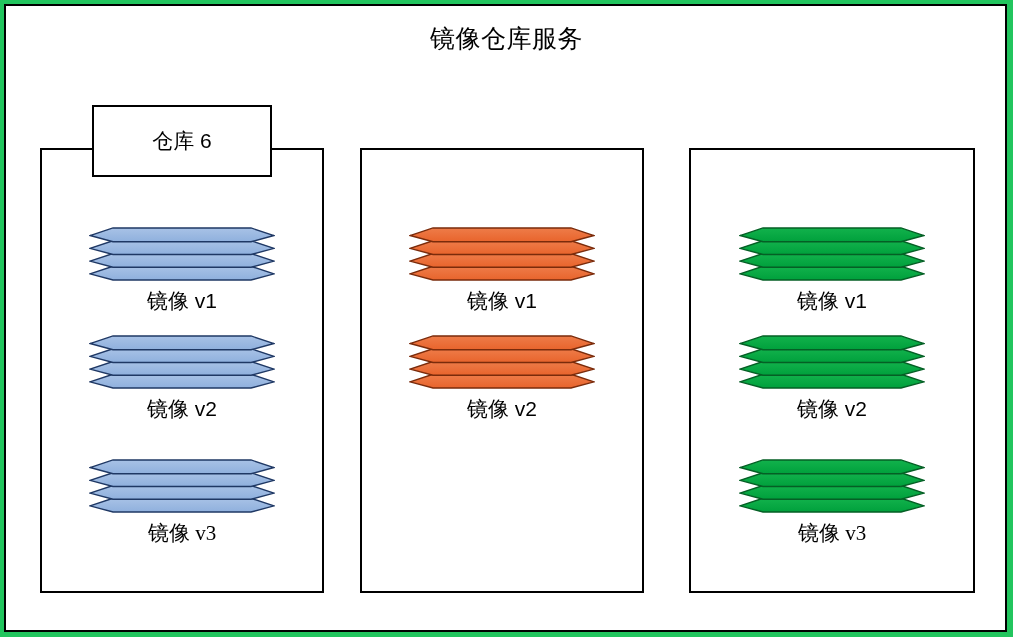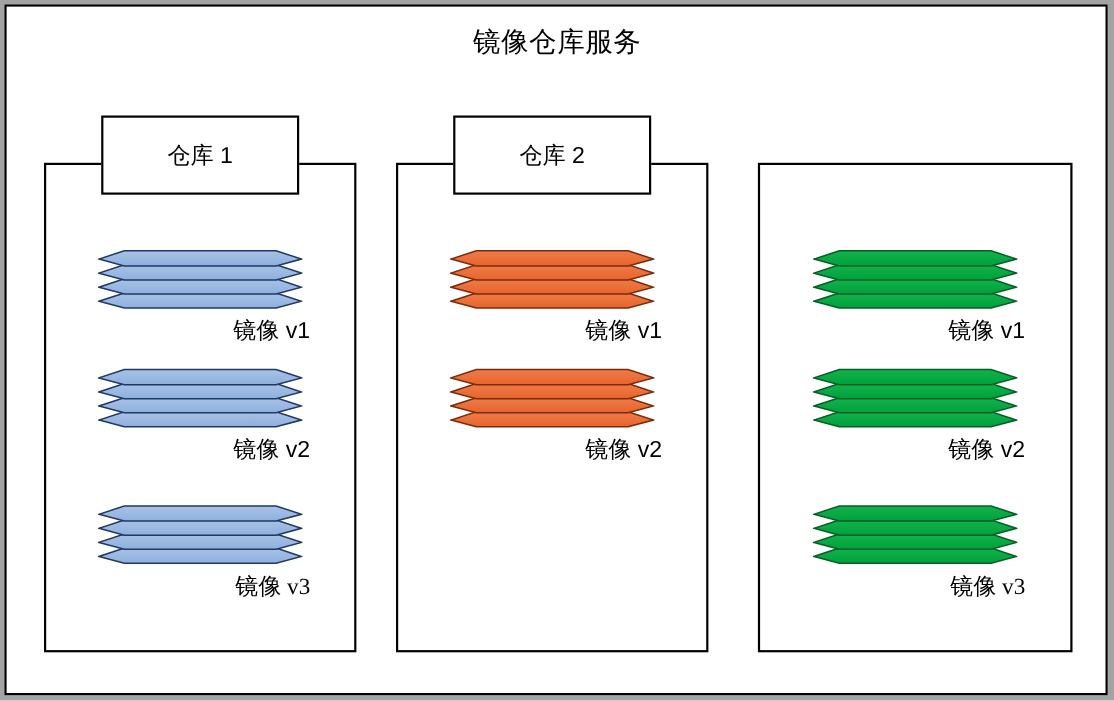--- a/index.html
+++ b/index.html
@@ -11,21 +11,21 @@
     width: 1013px;
     height: 637px;
     font-family: "Liberation Sans", "DejaVu Sans", sans-serif;
     overflow: hidden;
   }
 
   #canvas {
     position: relative;
     width: 1013px;
     height: 637px;
-    background: #a3a3a3;
+    background: #22c55e;
   }
 
   
   .outer-frame {
     position: absolute;
     left: 4px;
     top: 4px;
     width: 1003px;
     height: 628px;
     border: 2px solid #000000;
@@ -93,21 +93,21 @@
     top: 0;
     width: 100%;
     height: 100%;
     z-index: 2;
   }
   .image-item {
     position: absolute;
     left: 50%;
     transform: translateX(-50%);
     width: 200px;
-    text-align: right;
+    text-align: center;
   }
   .image-item.slot-0 { top: 78px; }
   .image-item.slot-1 { top: 186px; }
   .image-item.slot-2 { top: 310px; font-family: Liberation Serif, serif; }
 
   .stack-svg {
     display: block;
     margin: 0 auto;
     width: 186px;
     height: 56px;
@@ -171,21 +171,21 @@
               </linearGradient>
             </defs>
             <polygon points="24,41 162,41 185,48.7 162,55 24,55 1,48.7" fill="url(#grad-0-2)" stroke="#1F3864" stroke-width="1.4"></polygon>
             <polygon points="24,28 162,28 185,35.7 162,42 24,42 1,35.7" fill="url(#grad-0-2)" stroke="#1F3864" stroke-width="1.4"></polygon>
             <polygon points="24,15 162,15 185,22.700000000000003 162,29 24,29 1,22.700000000000003" fill="url(#grad-0-2)" stroke="#1F3864" stroke-width="1.4"></polygon>
             <polygon points="24,2 162,2 185,9.700000000000001 162,16 24,16 1,9.700000000000001" fill="url(#grad-0-2)" stroke="#1F3864" stroke-width="1.4"></polygon>
           </svg>
           <div class="image-label">镜像 v3</div>
         </div>
       </div>
-    <div class="repo-header">仓库 1</div>
+    <div class="repo-header">仓库 6</div>
   </div>
 
   <div class="repo repo-2">
     <div class="repo-body"></div>
     <div class="stack-list">
         <div class="image-item slot-0">
           <svg class="stack-svg" viewBox="0 0 186 57" preserveAspectRatio="none">
             <defs>
               <linearGradient id="grad-1-0" x1="0" y1="0" x2="0" y2="1">
                 <stop offset="0%" stop-color="#EE7C49"></stop>
@@ -208,21 +208,20 @@
               </linearGradient>
             </defs>
             <polygon points="24,41 162,41 185,48.7 162,55 24,55 1,48.7" fill="url(#grad-1-1)" stroke="#7A2B0B" stroke-width="1.4"></polygon>
             <polygon points="24,28 162,28 185,35.7 162,42 24,42 1,35.7" fill="url(#grad-1-1)" stroke="#7A2B0B" stroke-width="1.4"></polygon>
             <polygon points="24,15 162,15 185,22.700000000000003 162,29 24,29 1,22.700000000000003" fill="url(#grad-1-1)" stroke="#7A2B0B" stroke-width="1.4"></polygon>
             <polygon points="24,2 162,2 185,9.700000000000001 162,16 24,16 1,9.700000000000001" fill="url(#grad-1-1)" stroke="#7A2B0B" stroke-width="1.4"></polygon>
           </svg>
           <div class="image-label">镜像 v2</div>
         </div>
       </div>
-    <div class="repo-header">仓库 2</div>
   </div>
 
   <div class="repo repo-3">
     <div class="repo-body"></div>
     <div class="stack-list">
         <div class="image-item slot-0">
           <svg class="stack-svg" viewBox="0 0 186 57" preserveAspectRatio="none">
             <defs>
               <linearGradient id="grad-2-0" x1="0" y1="0" x2="0" y2="1">
                 <stop offset="0%" stop-color="#12B24C"></stop>

